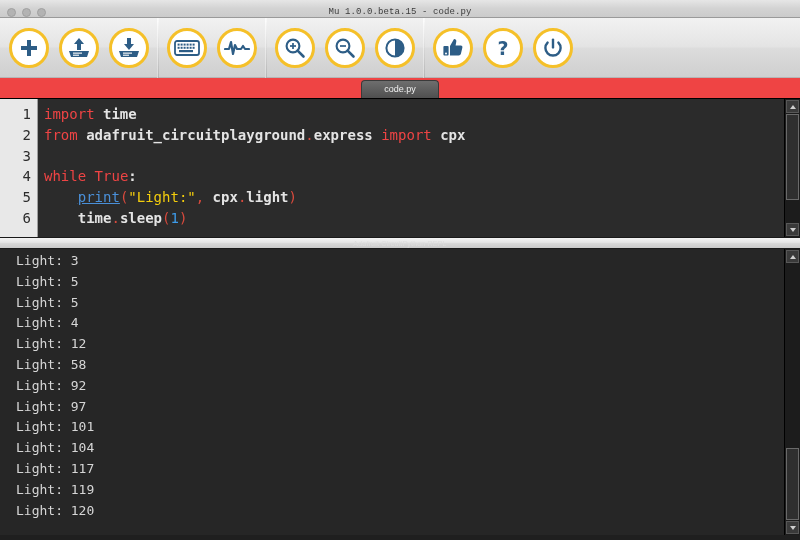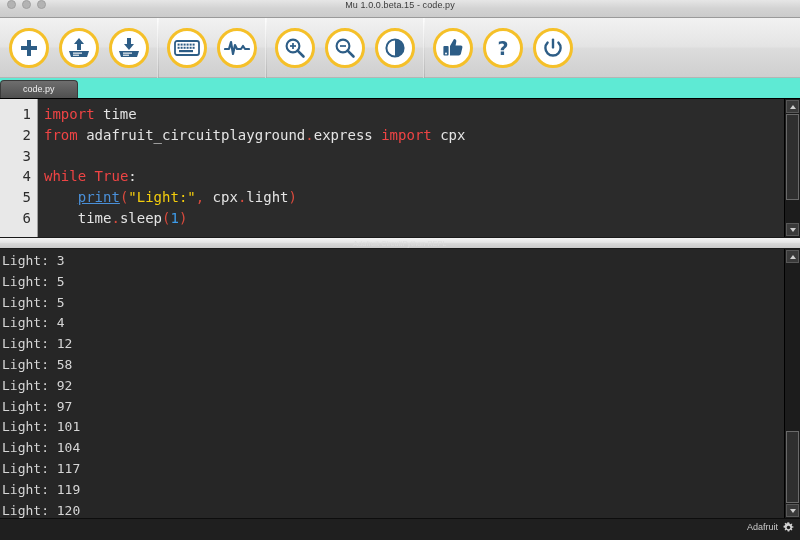--- a/index.html
+++ b/index.html
@@ -18,23 +18,24 @@
     display: flex;
     flex-direction: column;
   }
 
   
   .titlebar {
     height: 17px;
     background: linear-gradient(to bottom, #e6e6e6 0%, #d3d3d3 50%, #cbcbcb 100%);
     border-bottom: 1px solid #9a9a9a;
     display: flex;
-    align-items: flex-start;
-    position: relative;
-    flex: none;
+    align-items: flex-end;
+    position: relative;
+    flex: none;
+    font-family: Liberation Mono, monospace;
   }
   .win-buttons {
     display: flex;
     gap: 6px;
     padding-left: 7px;
     align-items: center;
   }
   .win-dot {
     width: 9px; height: 9px;
     border-radius: 50%;
@@ -91,24 +92,25 @@
     display: flex;
     align-items: center;
     justify-content: center;
     box-sizing: border-box;
   }
   .tb-circle svg { display: block; }
 
   
   .tabbar {
     height: 20px;
-    background: #5eead4;
+    background: #ef4444;
     border-bottom: 1px solid #000;
     display: flex;
     align-items: flex-end;
+    justify-content: center;
     flex: none;
     position: relative;
   }
   .tab {
     background: linear-gradient(to bottom, #6e6e6e, #4f4f4f);
     color: #f0f0f0;
     font-size: 9px;
     padding: 3px 22px 3px 22px;
     border-radius: 4px 4px 0 0;
     border: 1px solid #3a3a3a;
@@ -148,21 +150,21 @@
     line-height: 20.8px;
     color: #dcdcdc;
     white-space: pre;
     overflow: hidden;
   }
   .kw   { color: #ef4444; }
   .fn   { color: #4a90d9; text-decoration: underline; }
   .str  { color: #f2cc0d; }
   .op   { color: #d94a3d; }
   .num  { color: #3d9be9; }
-  .pln  { color: #e4e4e4; }
+  .pln  { color: #e4e4e4; font-weight: bold; }
 
   
   .vscroll {
     width: 15px;
     background: #1c1c1c;
     border-left: 1px solid #000;
     display: flex;
     flex-direction: column;
     align-items: center;
     flex: none;
@@ -223,21 +225,21 @@
   
   .repl-pane {
     flex: 1;
     display: flex;
     background: #262626;
     overflow: hidden;
     min-height: 0;
   }
   .repl-text {
     flex: 1;
-    padding: 2px 0 0 2px;
+    padding: 2px 0 0 16px;
     font-family: "DejaVu Sans Mono", monospace;
     font-size: 13px;
     line-height: 20.8px;
     color: #d6d6d6;
     white-space: pre;
     overflow: hidden;
   }
 
   
   .statusbar {
@@ -455,25 +457,16 @@
         </div>
       <div class="sb-track">
         <div class="sb-thumb" style="bottom:0; height:72px;"></div>
       </div>
       <div class="sb-arrow sb-down">
           <i></i>
         </div>
     </div>
   </div>
 
-  <div class="statusbar">
-    <span class="status-text">Adafruit</span>
-    <span class="gear-icon">
-      <svg width="11" height="11" viewBox="0 0 20 20">
-        <path d="M10 0.8 l1.5 0 .5 2.4 1.9 .8 2.1-1.3 1.1 1.1 -1.3 2.1 .8 1.9 2.4 .5 0 1.5 -2.4 .5 -.8 1.9 1.3 2.1 -1.1 1.1 -2.1-1.3 -1.9 .8 -.5 2.4 -1.5 0 -1.5 0 -.5-2.4 -1.9-.8 -2.1 1.3 -1.1-1.1 1.3-2.1 -.8-1.9 -2.4-.5 0-1.5 0-1.5 2.4-.5 .8-1.9 -1.3-2.1 1.1-1.1 2.1 1.3 1.9-.8 .5-2.4 z" fill="#d2d2d2"></path>
-        <circle cx="10" cy="10" r="3.2" fill="#1f1f1f"></circle>
-      </svg>
-    </span>
-  </div>
 
   <div class="bottom-strip"></div>
 
 </div>
 
 </body></html>

